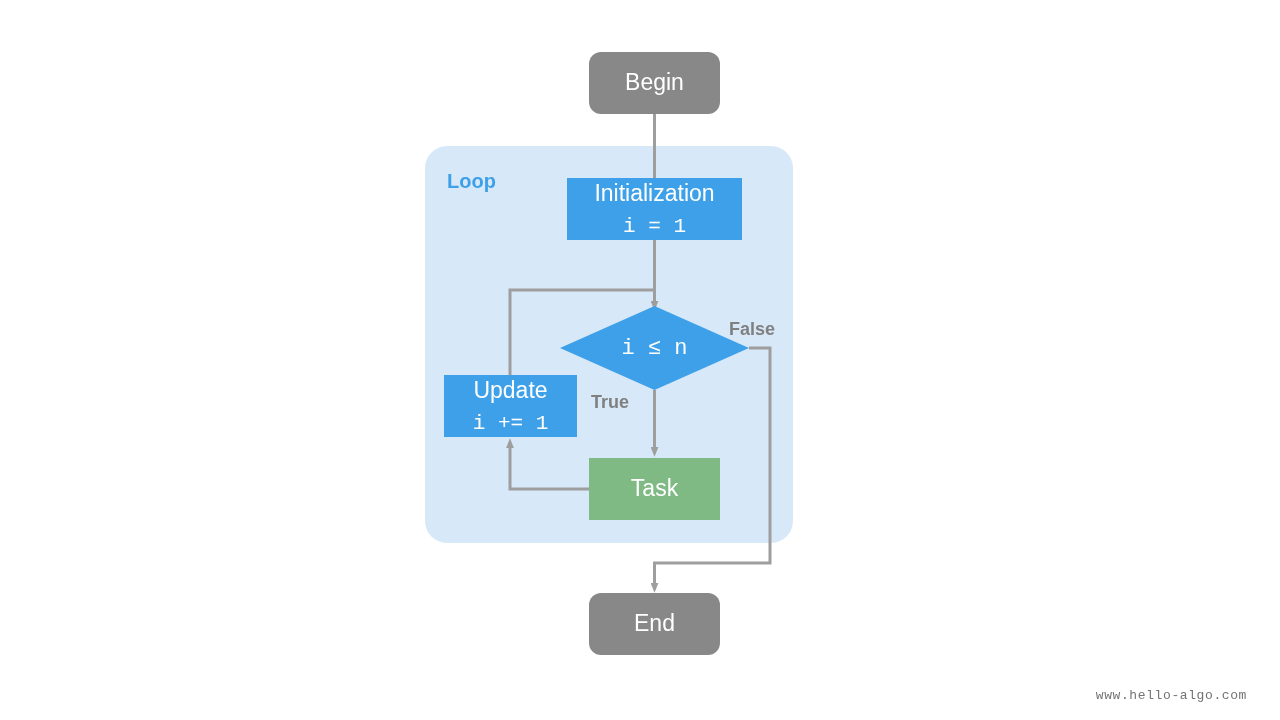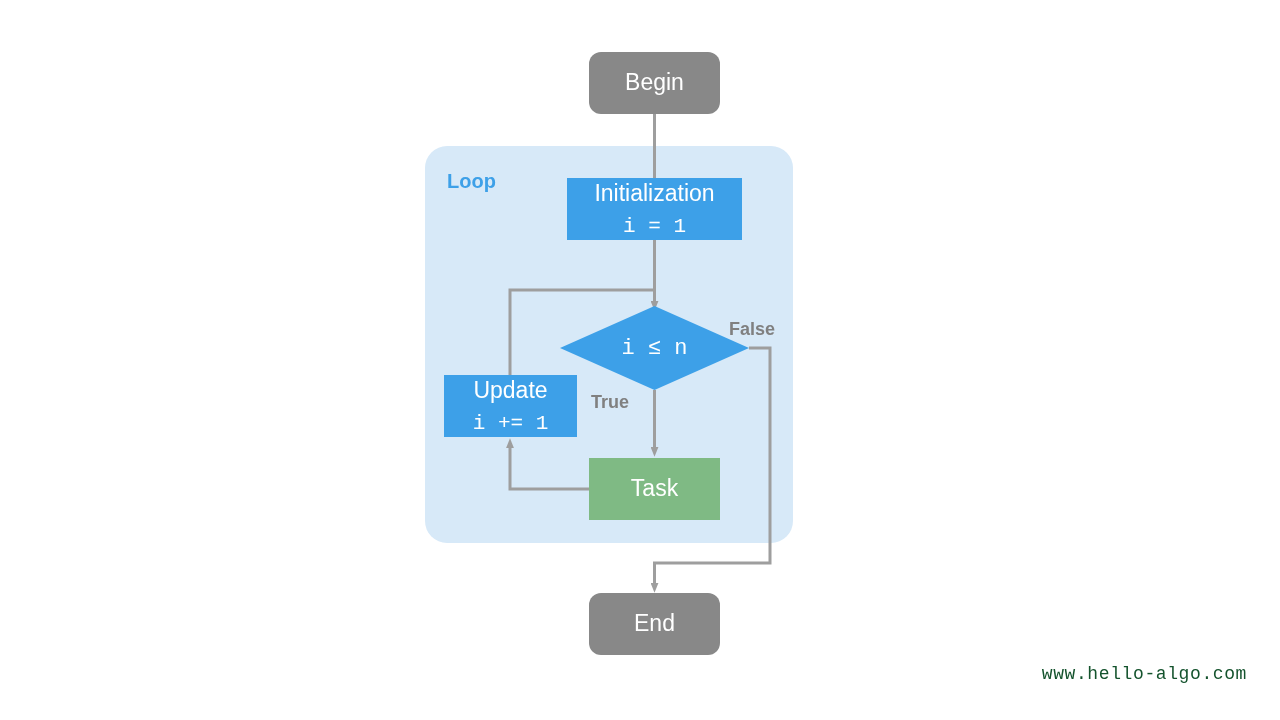--- a/index.html
+++ b/index.html
@@ -63,24 +63,24 @@
     dominant-baseline: middle;
   }
   .edge-line {
     stroke: #9e9e9e;
     stroke-width: 3;
     fill: none;
   }
   .watermark {
     position: absolute;
     right: 33px;
-    bottom: 36px;
+    bottom: 17px;
     font-family: "Liberation Mono", monospace;
-    font-size: 18px;
-    color: #14532d;
+    font-size: 13px;
+    color: #737373;
     letter-spacing: 0.6px;
     white-space: nowrap;
   }
 </style>
 </head>
 <body>
 
 <div id="canvas">
 
   <svg id="flow" viewBox="0 0 1280 720">

